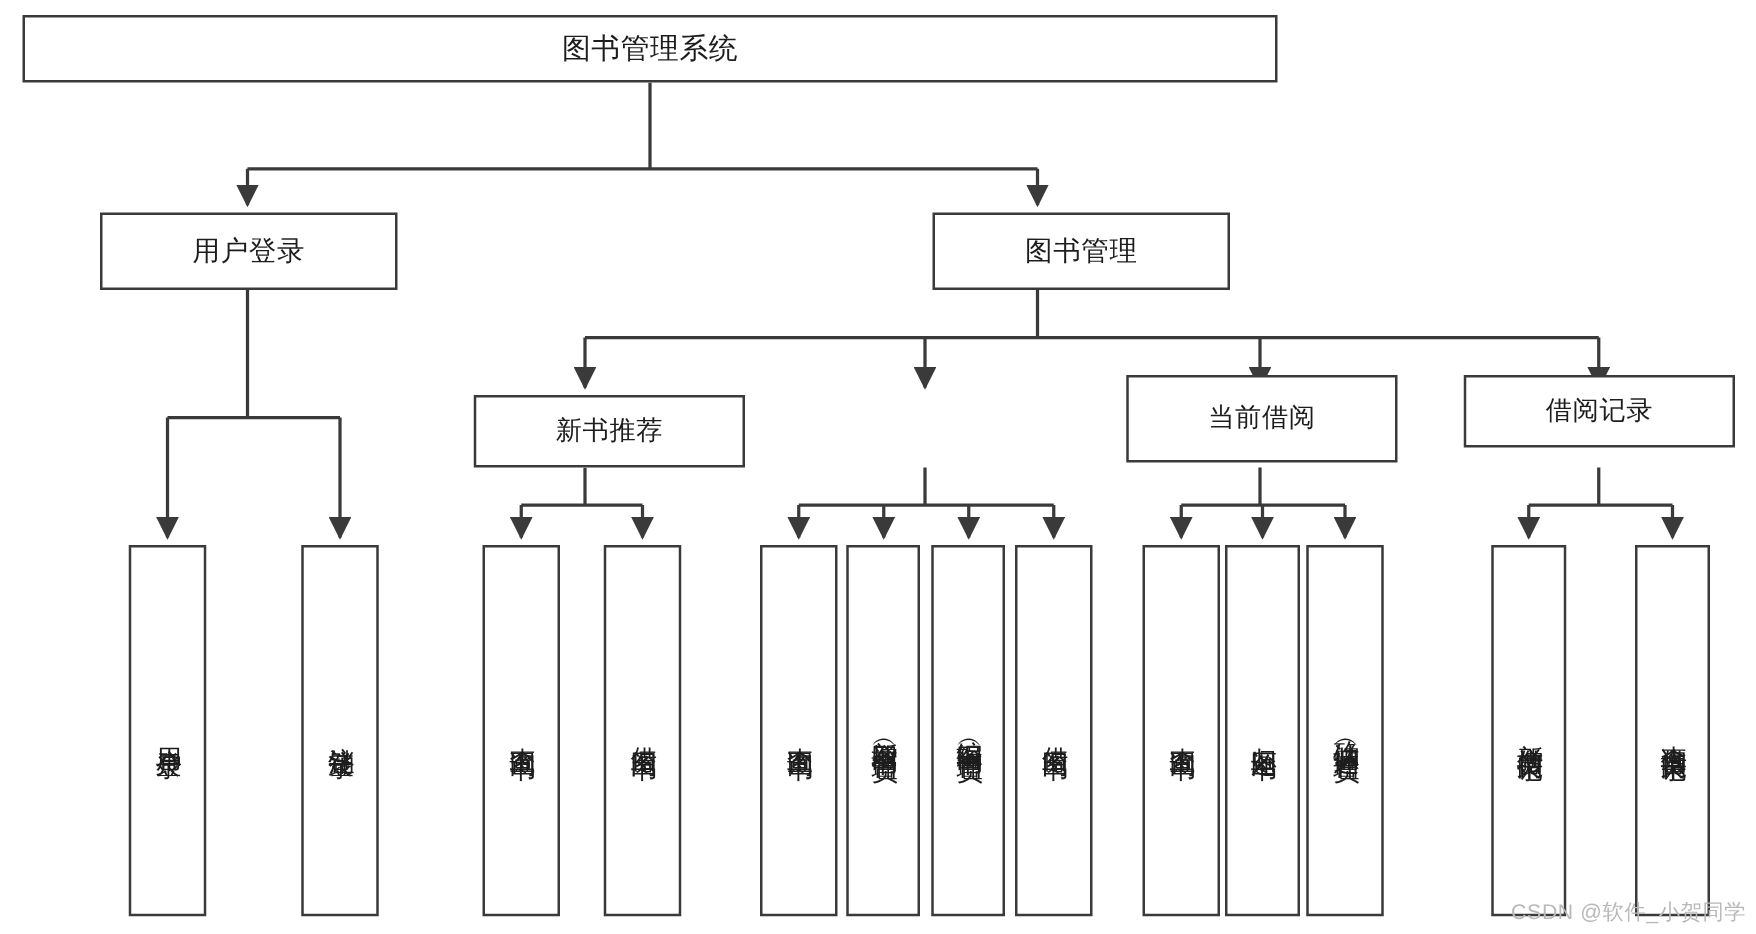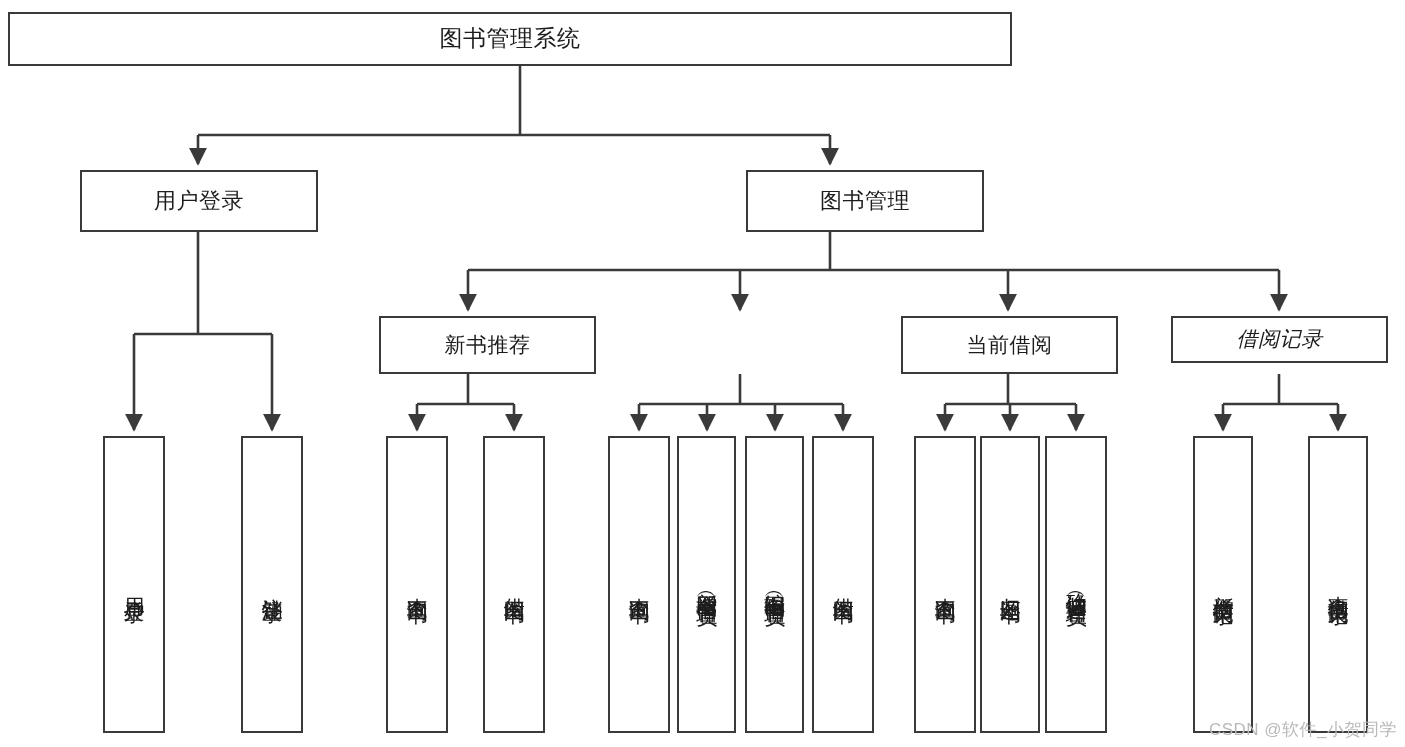--- a/index.html
+++ b/index.html
@@ -116,38 +116,38 @@
       <path d="M 1010 404 L 1010 430" marker-end="url(#arrow)"></path>
       <path d="M 1076 404 L 1076 430" marker-end="url(#arrow)"></path>
 
       <path d="M 1279 374 L 1279 404"></path>
       <path d="M 1223 404 L 1338 404"></path>
       <path d="M 1223 404 L 1223 430" marker-end="url(#arrow)"></path>
       <path d="M 1338 404 L 1338 430" marker-end="url(#arrow)"></path>
     </g>
   </svg>
 
-  <div class="node root" style="left:8px; top:12px; width:1004px; height:54px;">
+  <div class="node root" style="left:18px; top:12px; width:1004px; height:54px;">
     <span class="lbl">图书管理系统</span>
   </div>
 
   <div class="node lv2" style="left:80px; top:170px; width:238px; height:62px;">
     <span class="lbl">用户登录</span>
   </div>
   <div class="node lv2" style="left:711px; top:170px; width:238px; height:62px;margin-left:35px;">
     <span class="lbl">图书管理</span>
   </div>
 
   <div class="node lv3" style="left:361px; top:316px; width:217px; height:58px;margin-left:18px;">
     <span class="lbl">新书推荐</span>
   </div>
-  <div class="node lv3" style="left:901px; top:316px; width:217px; height:58px;">
+  <div class="node lv3" style="left:901px; top:300px; width:217px; height:70px;">
     <span class="lbl">当前借阅</span>
   </div>
-  <div class="node lv3" style="left:1171px; top:316px; width:217px; height:47px;font-style:italic;">
+  <div class="node lv3" style="left:1171px; top:300px; width:217px; height:58px;">
     <span class="lbl">借阅记录</span>
   </div>
 
   <div class="node leaf" style="left:103px; top:436px; width:62px; height:297px;">
     <span class="lbl">用户登录</span>
   </div>
   <div class="node leaf" style="left:241px; top:436px; width:62px; height:297px;">
     <span class="lbl">注销登录</span>
   </div>
 

